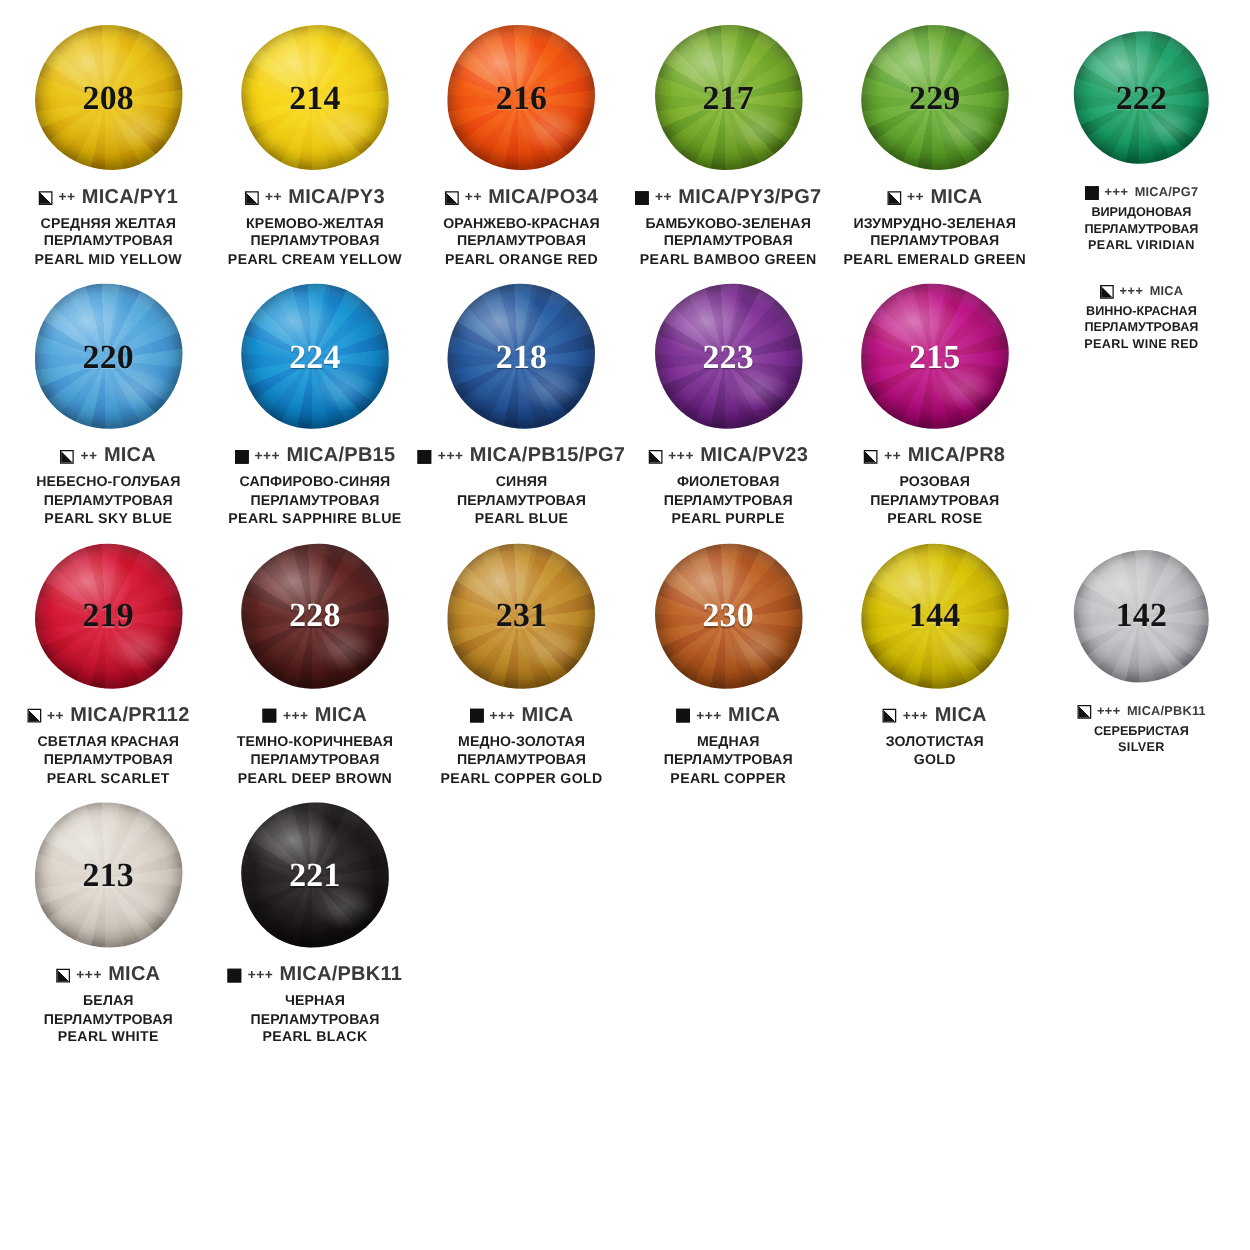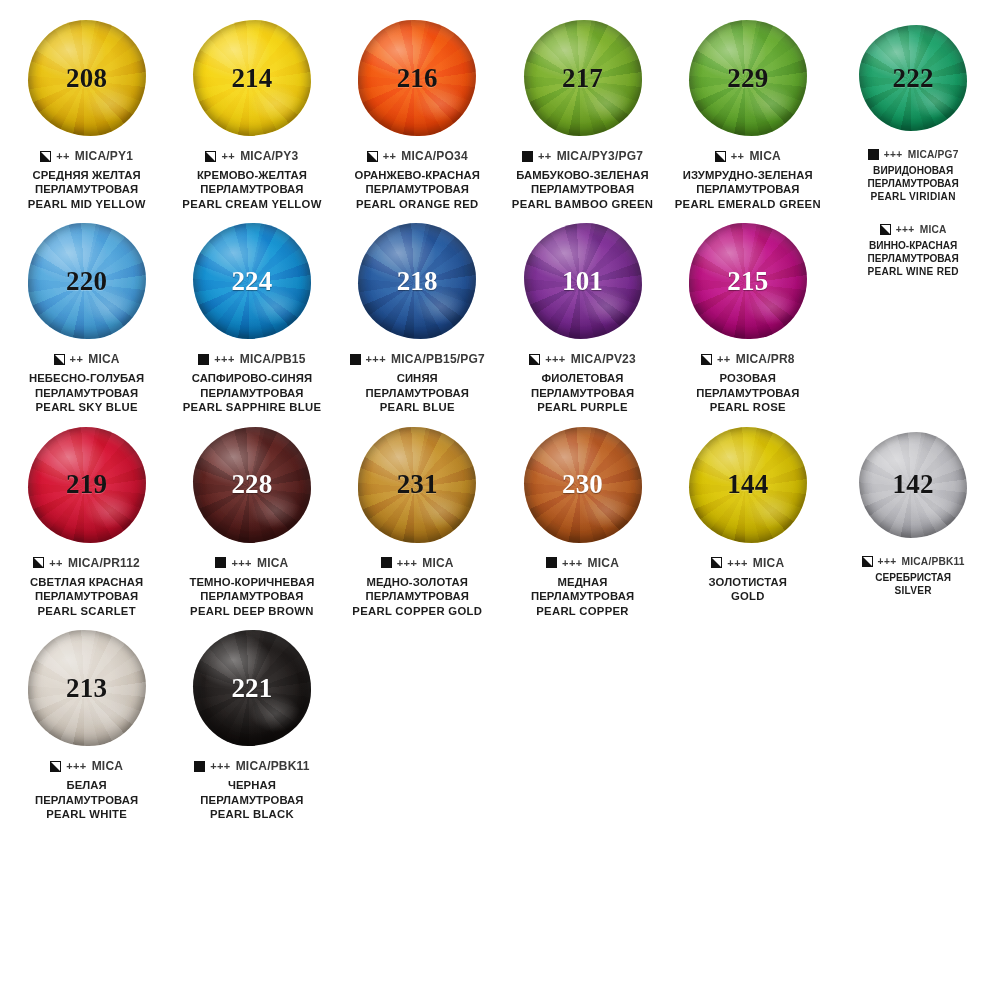--- a/index.html
+++ b/index.html
@@ -142,21 +142,21 @@
     background: linear-gradient(to bottom left, #ffffff 0%, #ffffff 49.5%, #111111 50.5%, #111111 100%);
   }
 
   .perm {
     font-size: 11px;
     font-weight: bold;
     color: #3a3a3a;
     letter-spacing: 0.4px;
   }
   .pigment {
-    font-size: 12px;
+    font-size: 16px;
     font-weight: bold;
     color: #3a3a3a;
     letter-spacing: 0.2px;
   }
 
   .names {
     font-size: 11.3px;
     font-weight: bold;
     line-height: 1.28;
     color: #1d1d1d;
@@ -359,21 +359,21 @@
             <div>СИНЯЯ</div>
             <div>ПЕРЛАМУТРОВАЯ</div>
             <div class="en">PEARL BLUE</div>
           </div>
         </div>
       </div>
       <div class="cell">
         <div class="swatch-wrap">
           <div class="blob v2" style="background: radial-gradient(62% 58% at 42% 38%, rgb(123, 51, 145) 0%, rgb(123, 51, 145) 46%, rgb(93, 29, 114) 100%);">
             <div class="rim"></div>
-            <div class="code light">101</div>
+            <div class="code light">223</div>
           </div>
         </div>
         <div class="caption">
           <div class="meta">
             <span class="opacity-icon semi"></span>
             <span class="perm">+++</span>
             <span class="pigment">MICA/PV23</span>
           </div>
           <div class="names">
             <div>ФИОЛЕТОВАЯ</div>

